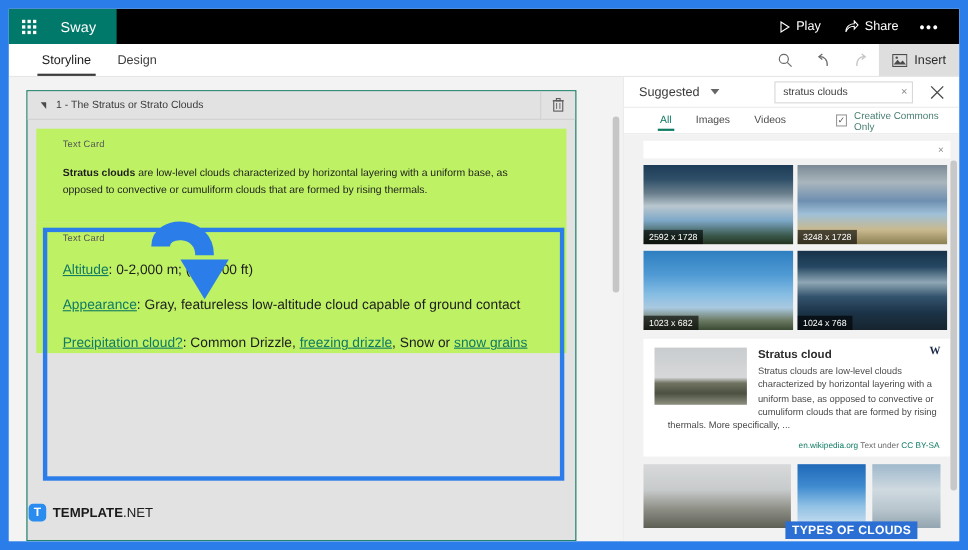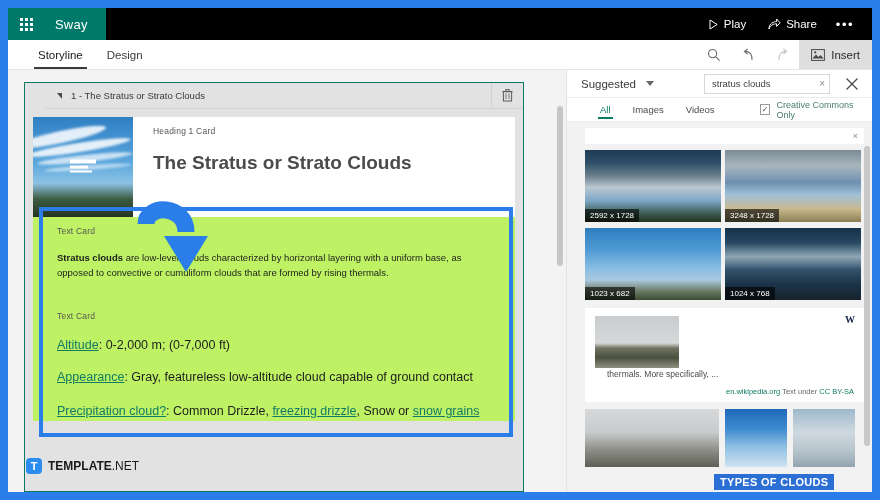--- a/index.html
+++ b/index.html
@@ -41,21 +41,21 @@
 
   
   .content { display:flex; height:422px; background:#f2f2f2; }
 
   
   .storyline { width:546px; position:relative; background:#f3f3f3; padding:12px 0 0 16px; }
   .section {
     width:500px; border:1px solid #0e7a63; background:#e2e2e2; position:relative;
     height:410px; overflow:hidden;
   }
-  .section-head { height:26px; display:flex; align-items:center; background:#e2e2e2; border-bottom:1px solid #d2d2d2;margin-left:20px; }
+  .section-head { height:26px; display:flex; align-items:center; background:#e2e2e2; border-bottom:1px solid #d2d2d2; }
   .caret { margin-left:12px; margin-right:9px; width:0;height:0;
            border-left:5px solid transparent; border-top:6px solid #4a4a4a; }
   .section-title { font-size:9.5px; color:#3a3a3a; }
   .trash { margin-left:auto; width:32px; height:26px; display:flex; align-items:center; justify-content:center; border-left:1px solid #d2d2d2; }
 
   .cards { padding:8px 8px 0 8px; }
   .card { background:#ffffff; position:relative; }
   .card-label { font-size:8.5px; color:#555555; padding:9px 0 0 24px; letter-spacing:.2px; }
 
   
@@ -234,37 +234,20 @@
               <line x1="0.4" y1="2.6" x2="10.6" y2="2.6" stroke="#5a5a5a" stroke-width="1"></line>
               <rect x="3.8" y="0.6" width="3.4" height="2" fill="none" stroke="#5a5a5a" stroke-width="1"></rect>
               <line x1="4" y1="4.6" x2="4" y2="10" stroke="#5a5a5a" stroke-width="0.8"></line>
               <line x1="7" y1="4.6" x2="7" y2="10" stroke="#5a5a5a" stroke-width="0.8"></line>
             </svg>
           </div>
         </div>
 
         <div class="cards">
 
-          <div class="card heading-card">
-            <div class="thumb">
-              <div class="streak" style="left:-18px;top:14px;width:92px;height:12px;transform:rotate(-12deg);"></div>
-              <div class="streak" style="left:-6px;top:26px;width:104px;height:9px;transform:rotate(-9deg);"></div>
-              <div class="streak" style="left:4px;top:38px;width:96px;height:7px;transform:rotate(-6deg);opacity:.8;"></div>
-              <div class="streak" style="left:12px;top:48px;width:86px;height:5px;transform:rotate(-4deg);opacity:.6;"></div>
-              <div class="thumb-icon">
-                <div class="bar" style="width:26px;"></div>
-                <div class="bar" style="width:18px;height:3px;"></div>
-                <div class="bar" style="width:22px;height:2px;"></div>
-              </div>
-            </div>
-            <div class="heading-body">
-              <div class="card-label" style="padding-left:0;">Heading 1 Card</div>
-              <div class="heading-title">The Stratus or Strato Clouds</div>
-            </div>
-          </div>
 
           <div class="card text-card tc1">
             <div class="card-label">Text Card</div>
             <p style="padding-top:14px;">
               <b>Stratus clouds</b><span> are low-level clouds characterized by horizontal layering with a uniform base, as opposed to convective or cumuliform clouds that are formed by rising thermals.</span>
             </p>
           </div>
 
           <div class="card text-card tc2">
             <div class="card-label">Text Card</div>
@@ -348,20 +331,24 @@
           </div>
           <div class="tile t4">
             <span class="dim">1024 x 768</span>
           </div>
         </div>
 
         <div class="wiki">
           <div class="wmark">W</div>
           <div class="wiki-row">
             <div class="wiki-thumb"></div>
+            <div>
+              <div class="wiki-t">Stratus cloud</div>
+              <div class="wiki-d">Stratus clouds are low-level clouds characterized by horizontal layering with a uniform base, as opposed to convective or cumuliform clouds that are formed by rising</div>
+            </div>
           </div>
           <div class="wiki-tail">thermals. More specifically, ...</div>
           <div class="wiki-src">
             <a>en.wikipedia.org</a>
             <span>Text under </span><a>CC BY-SA</a>
           </div>
         </div>
 
         <div class="grid3">
           <div class="tileb b1"></div>

